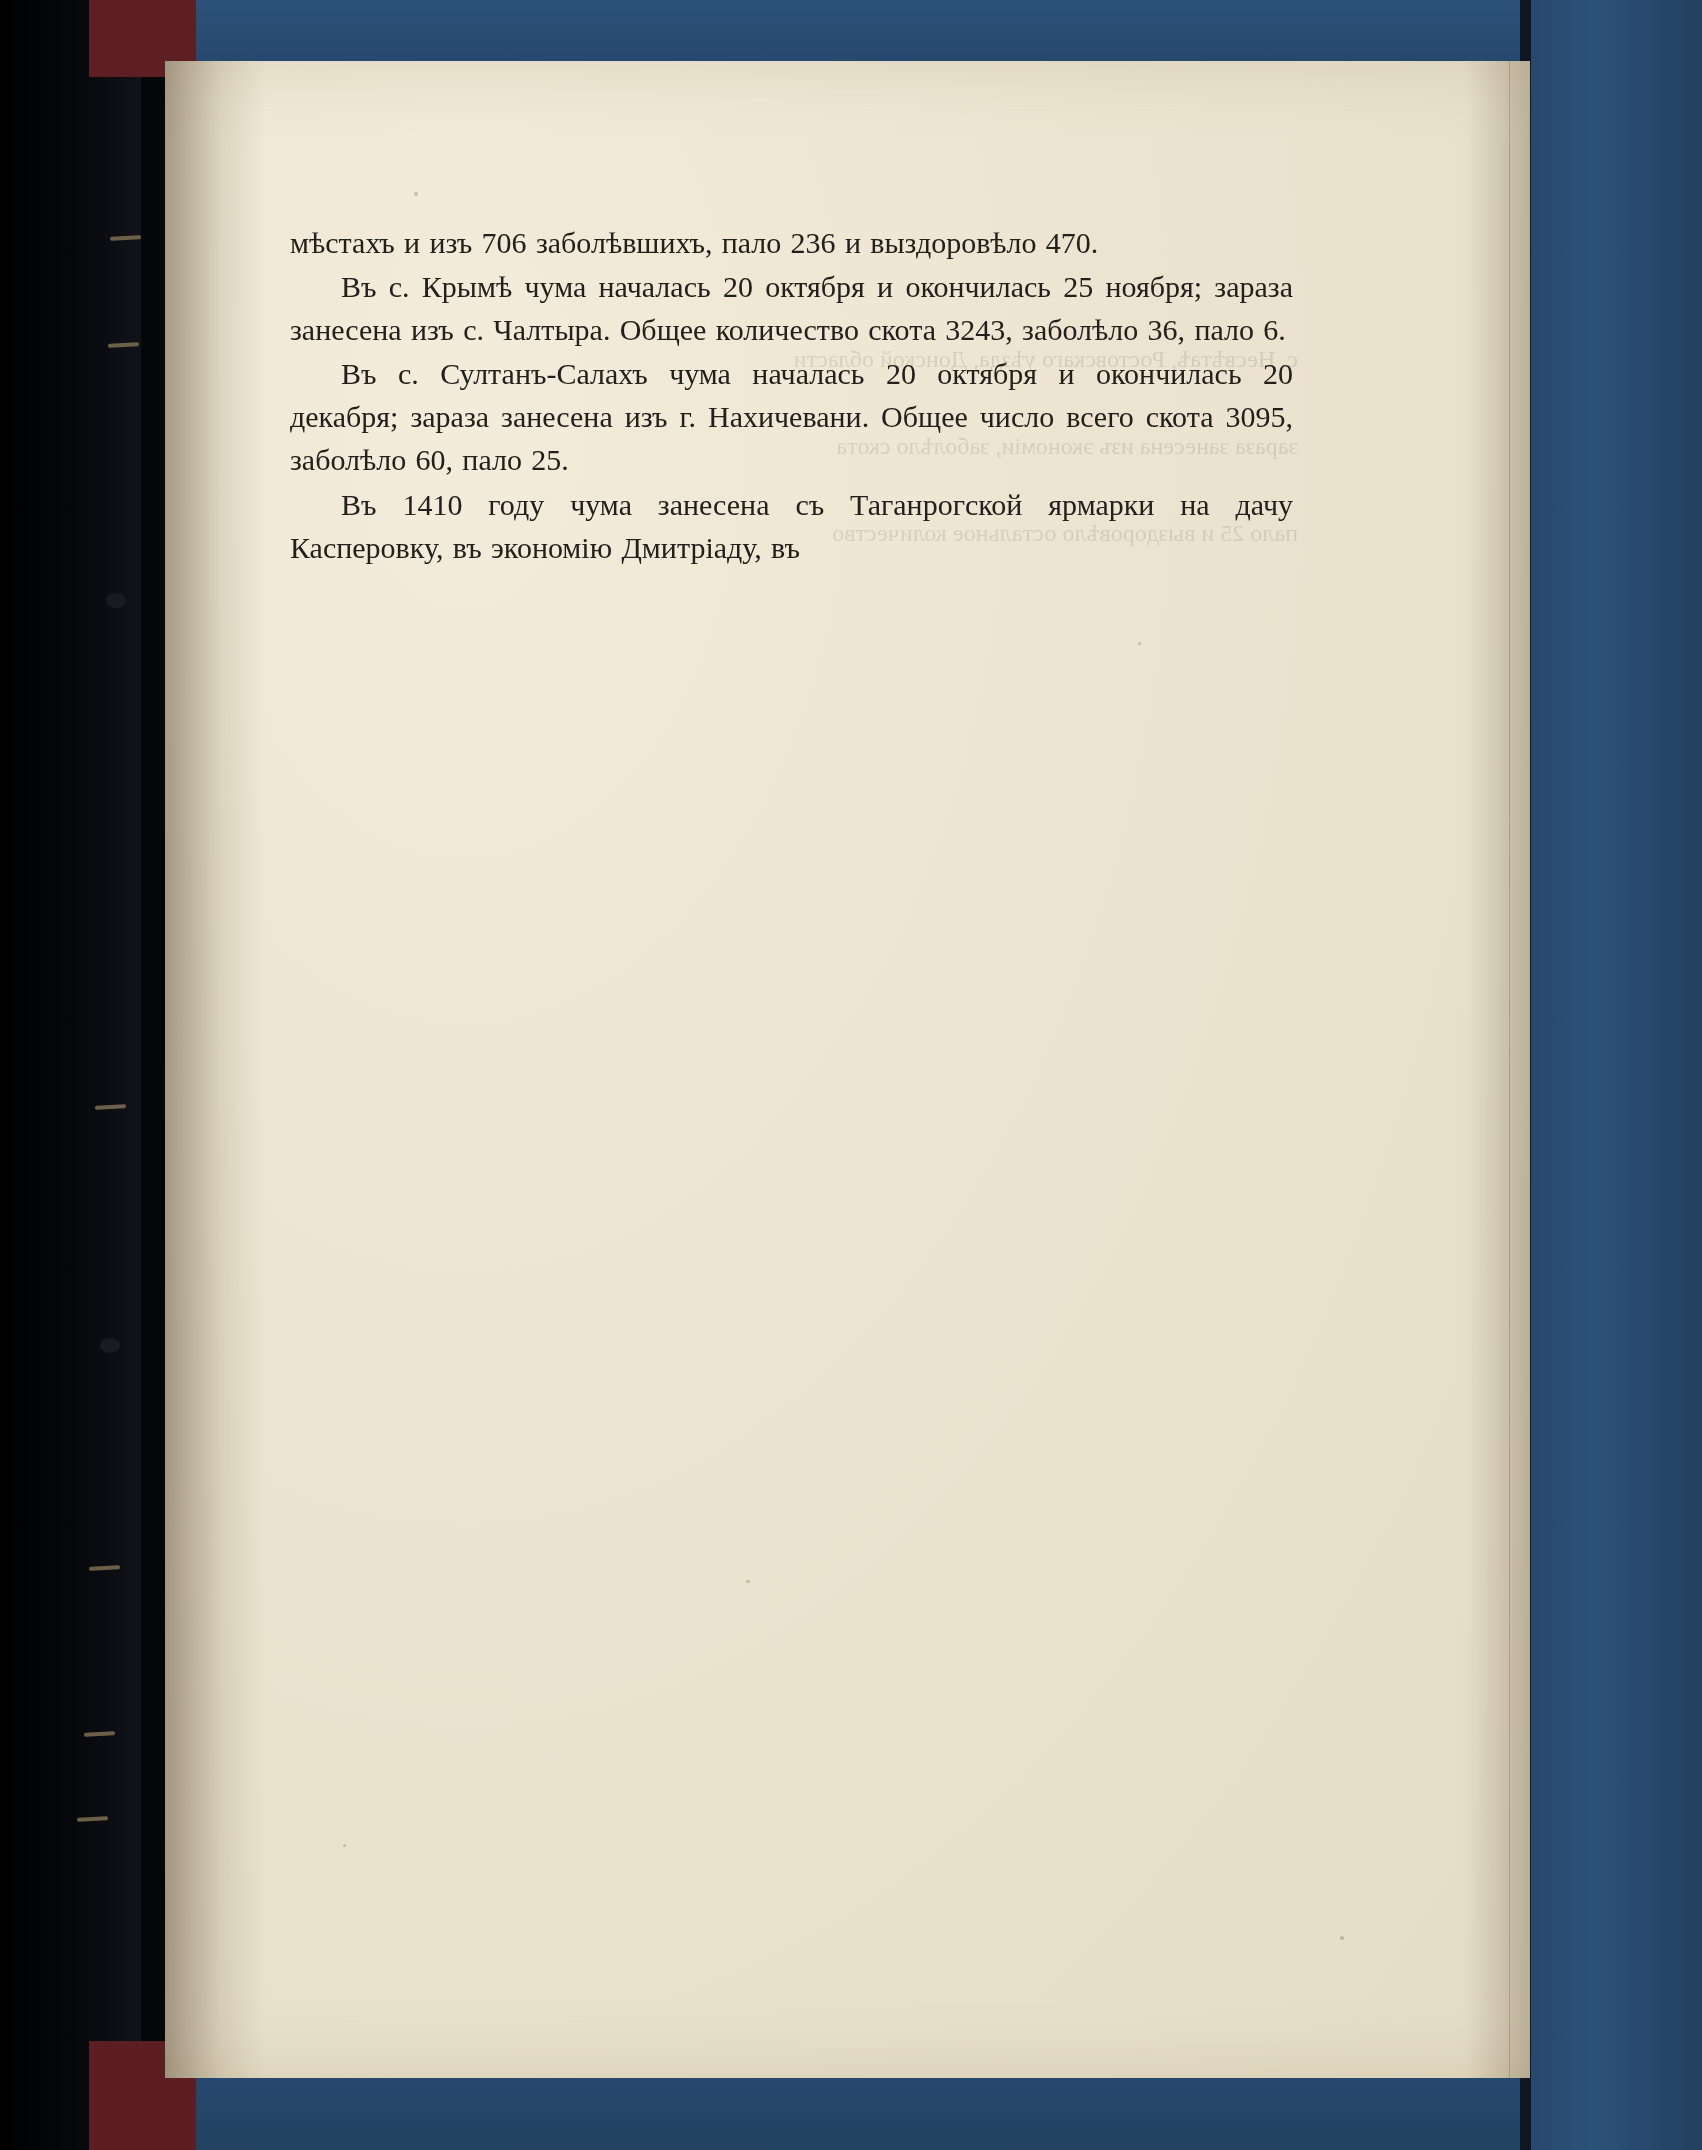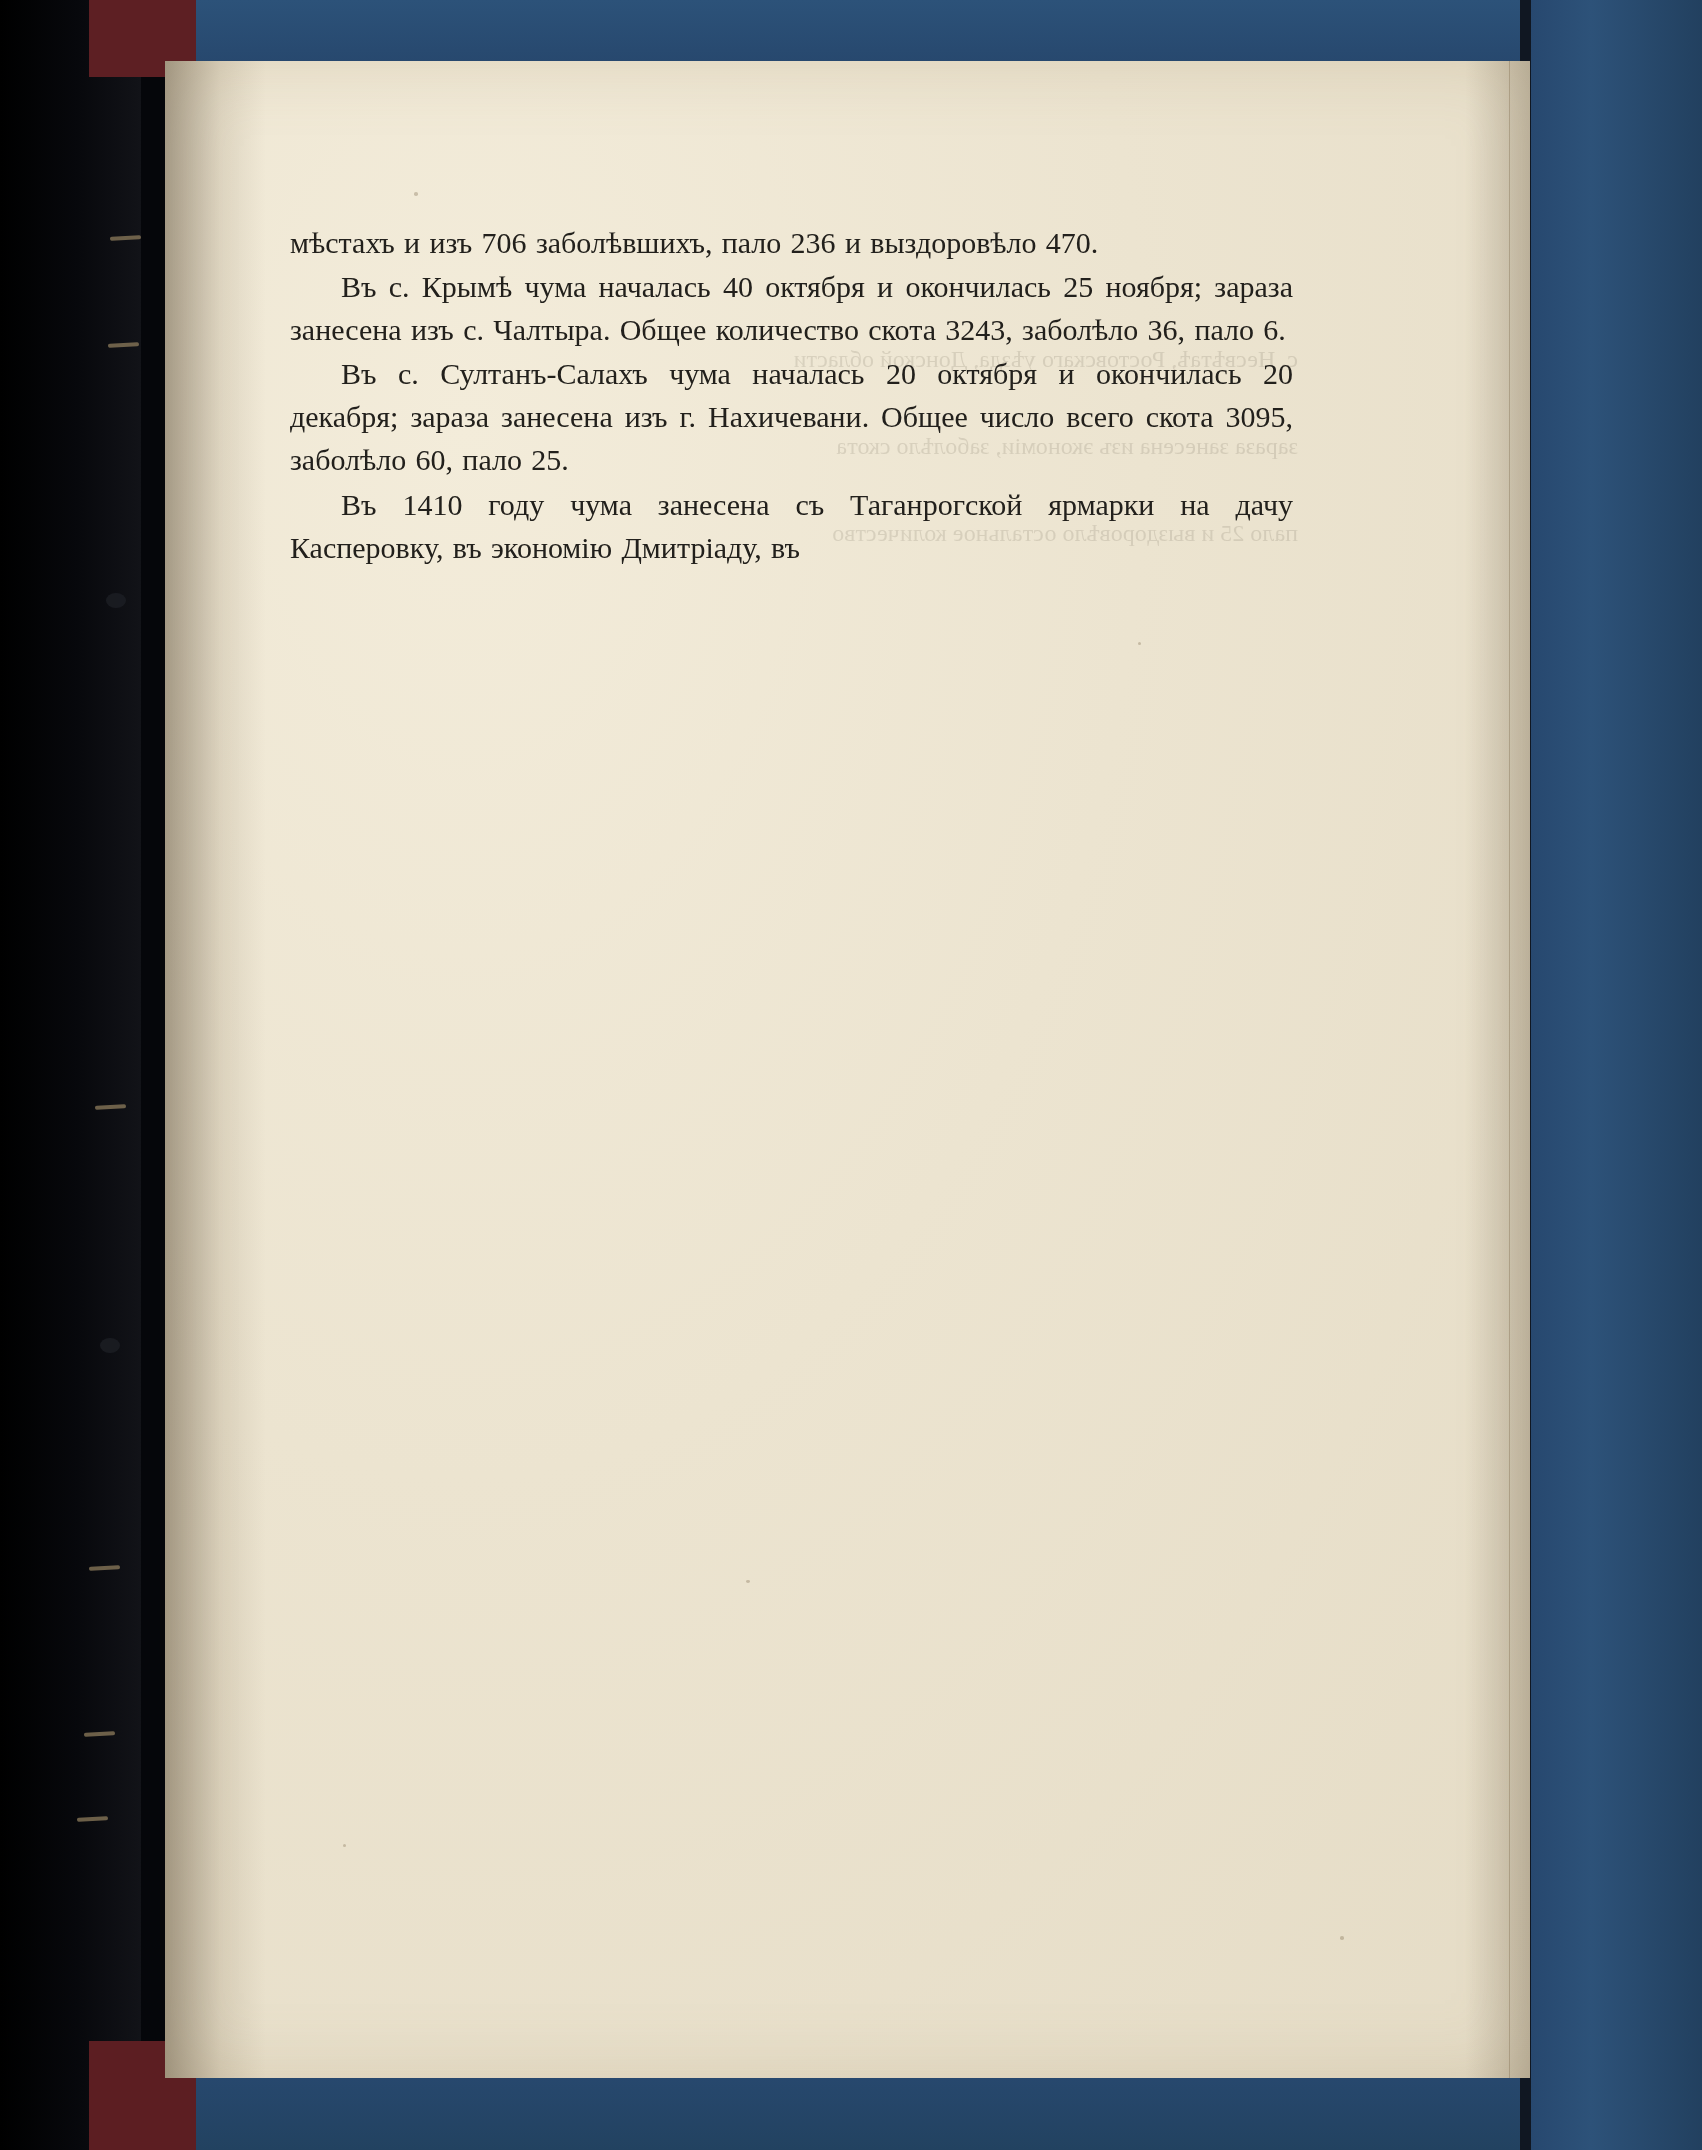--- a/index.html
+++ b/index.html
@@ -221,20 +221,20 @@
     <div class="speck" style="left:249px; top:131px; width:3.6px; height:3.6px;"></div>
     <div class="speck" style="left:973px; top:581px; width:3px; height:3px;"></div>
     <div class="speck" style="left:581px; top:1519px; width:4.2px; height:3px;"></div>
     <div class="speck" style="left:1175px; top:1875px; width:3.6px; height:3.6px;"></div>
     <div class="speck" style="left:178px; top:1783px; width:3px; height:3px;"></div>
 
     <div class="text-block">
 
 
       <p class="para first">мѣстахъ и изъ 706 заболѣвшихъ, пало 236 и выздоровѣло 470.</p>
-      <p class="para indent">Въ с. Крымѣ чума началась 40 октября и окончилась 25 ноября; зараза занесена изъ с. Чалтыра. Общее количество скота 3243, заболѣло 36, пало 6.</p>
+      <p class="para indent">Въ с. Крымѣ чума началась 20 октября и окончилась 25 ноября; зараза занесена изъ с. Чалтыра. Общее количество скота 3243, заболѣло 36, пало 6.</p>
       <p class="para indent">Въ с. Султанъ-Салахъ чума началась 20 октября и окончилась 20 декабря; зараза занесена изъ г. Нахичевани. Общее число всего скота 3095, заболѣло 60, пало 25.</p>
       <p class="para indent">Въ 1410 году чума занесена съ Таганрогской ярмарки на дачу Касперовку, въ экономію Дмитріаду, въ</p>
 
     </div>
   </div>
 </div>
 
 
 </body></html>

